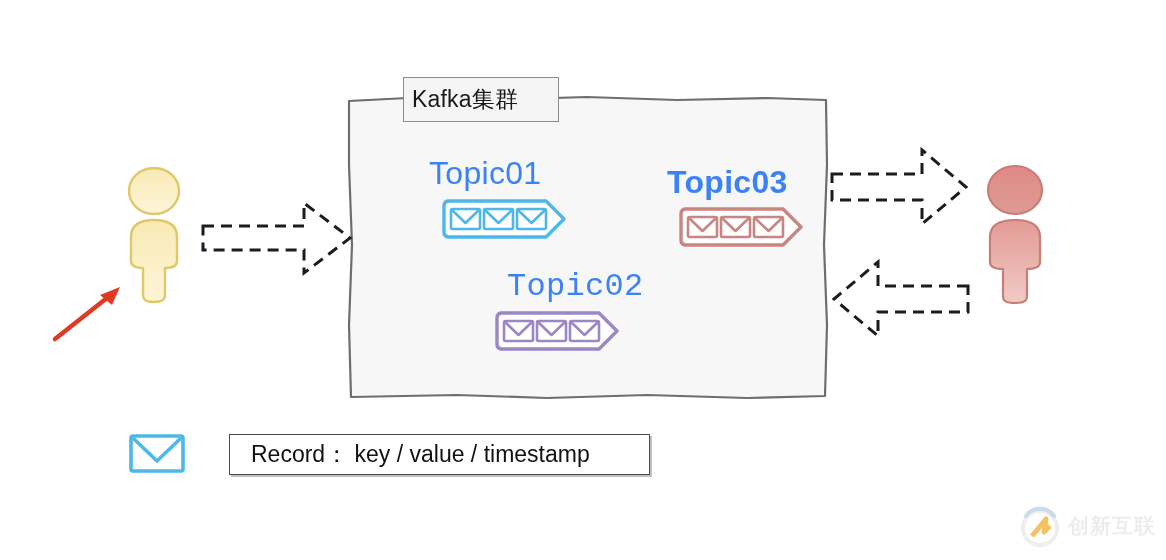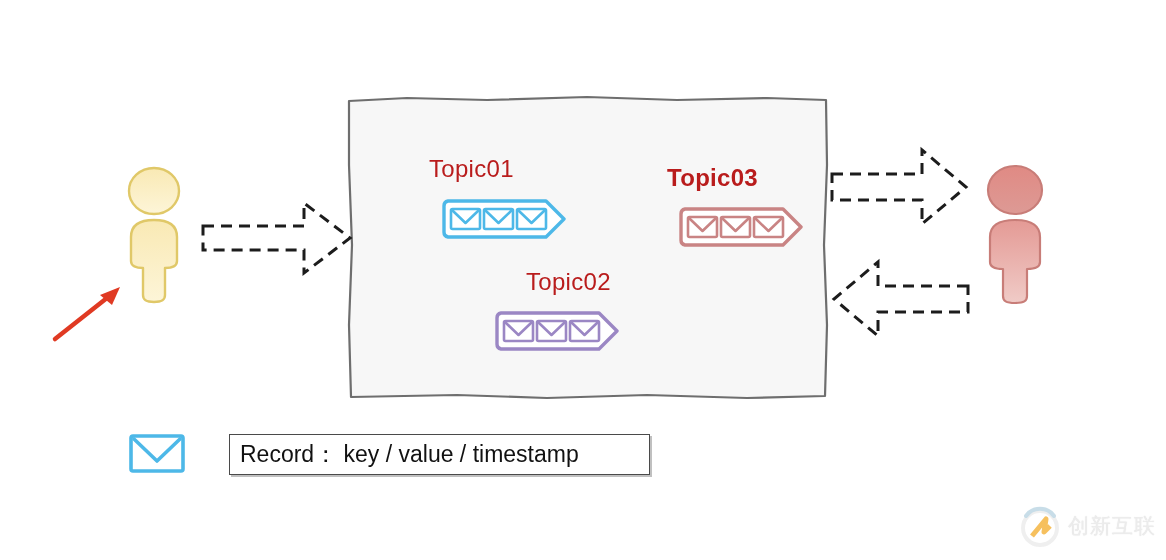--- a/index.html
+++ b/index.html
@@ -43,27 +43,27 @@
     justify-content: flex-start;
     padding-left: 8px;
     font-size: 23px;
     color: #1a1a1a;
     letter-spacing: .2px;
     white-space: nowrap;
   }
 
   
   .topic-label {
-    font-size: 24px;
-    color: #b91c1c;
+    font-size: 32px;
+    color: #3b82f6;
     white-space: nowrap;
     letter-spacing: .3px;
   }
   #topic01-label { left: 429px; top: 155px; }
-  #topic02-label { left: 526px; top: 268px; }
+  #topic02-label { left: 507px; top: 268px; font-family: Liberation Mono, monospace; }
   #topic03-label { left: 667px; top: 164px; font-weight: bold; }
 
   
   .topic-strip { display: block; }
   #topic01-strip { left: 442px; top: 199px; }
   #topic02-strip { left: 495px; top: 311px; }
   #topic03-strip { left: 679px; top: 207px; }
 
   
   #producer-person { left: 118px; top: 165px; }
@@ -82,21 +82,21 @@
   #legend-box {
     left: 229px;
     top: 434px;
     width: 421px;
     height: 41px;
     background: #ffffff;
     border: 1.8px solid #4a4a4a;
     box-sizing: border-box;
     display: flex;
     align-items: center;
-    padding-left: 10px;
+    padding-left: 21px;
     font-size: 23px;
     color: #111111;
     white-space: nowrap;
     box-shadow: 2px 2px 0 rgba(140,140,140,.55);
   }
 
   
   #watermark {
     left: 1016px;
     top: 498px;
@@ -122,20 +122,23 @@
 
   <div id="cluster-box" class="abs">
     <svg width="482" height="305" viewBox="0 0 482 305">
       <path d="M2,6 L60,3 L140,5 L240,2 L330,5 L420,3 L479,5
                L480,70 L477,150 L480,230 L478,301
                L400,303 L300,300 L200,303 L110,300 L4,302
                L2,230 L5,150 L2,70 Z" fill="#f7f7f7" stroke="#6e6e6e" stroke-width="2.2" stroke-linejoin="round" stroke-linecap="round"></path>
     </svg>
   </div>
 
+  <div id="cluster-title" class="abs">
+    <span>Kafka集群</span>
+  </div>
 
   <div id="producer-person" class="abs">
     <svg width="72" height="140" viewBox="0 0 72 140">
       <defs>
         <linearGradient id="prodGrad" x1="0" y1="0" x2="0" y2="1">
           <stop offset="0%" stop-color="#f9e9b4"></stop>
           <stop offset="100%" stop-color="#fdf5d8"></stop>
         </linearGradient>
       </defs>
       <ellipse cx="36" cy="26" rx="25" ry="23" fill="url(#prodGrad)" stroke="#e0c868" stroke-width="2.4"></ellipse>

